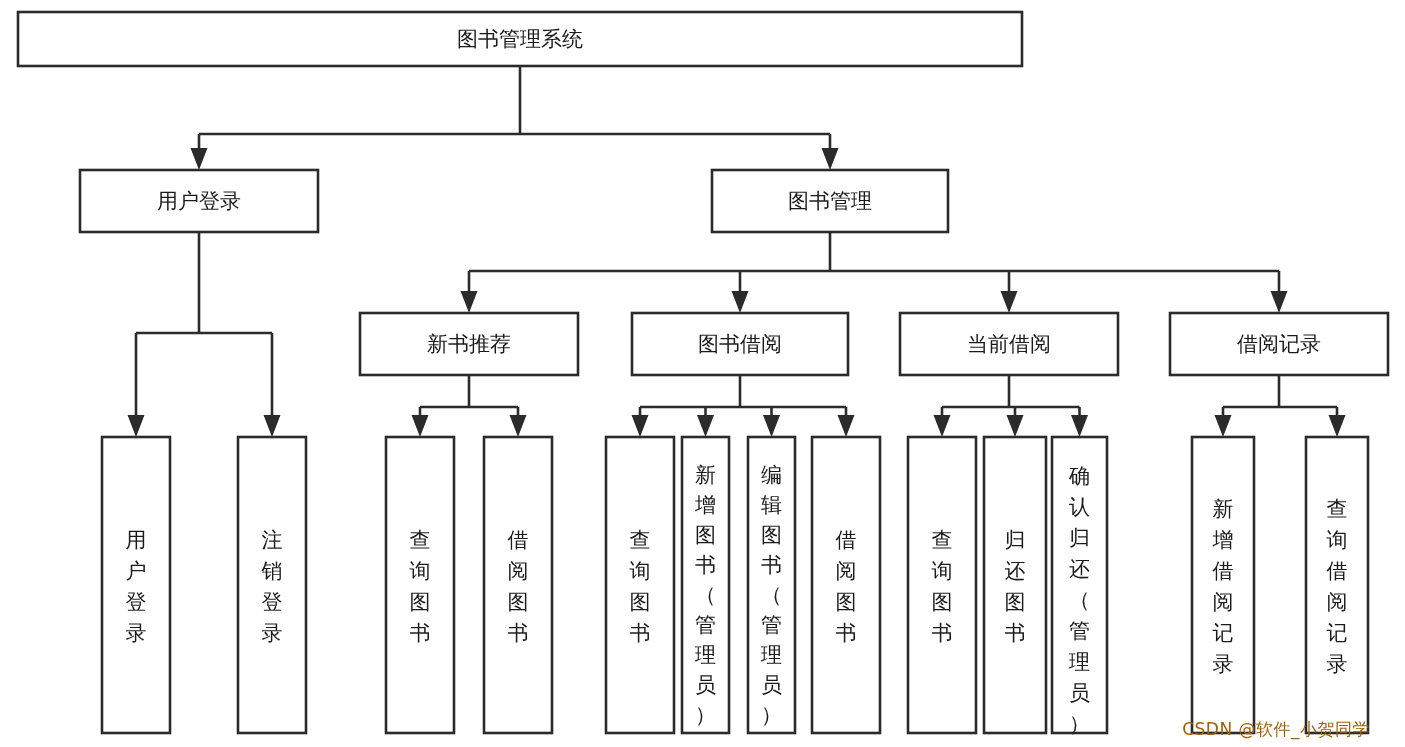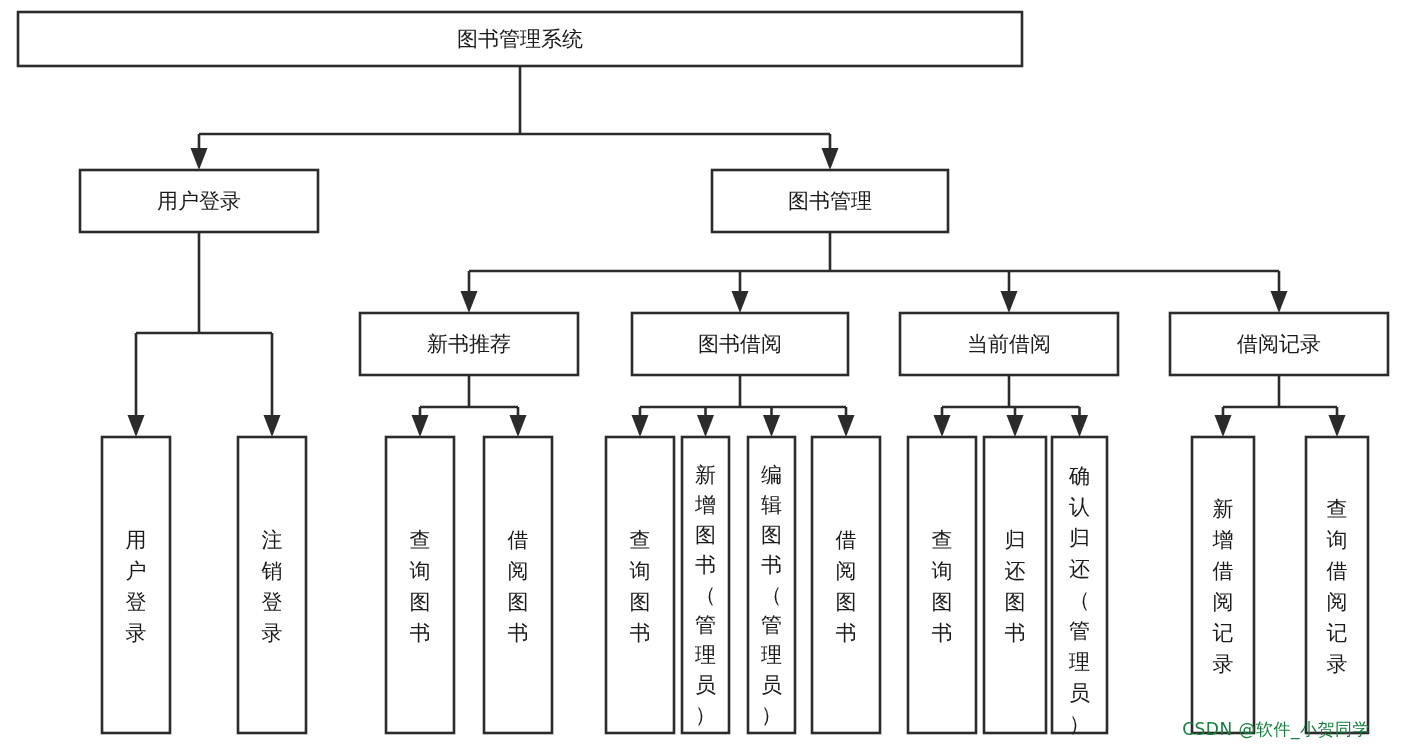--- a/index.html
+++ b/index.html
@@ -55,21 +55,21 @@
     font-family: "DejaVu Sans", "Liberation Sans", sans-serif;
     font-size: 21px;
     text-anchor: middle;
   }
   .watermark {
     position: absolute;
     right: 8px;
     bottom: 6px;
     font-family: "DejaVu Sans", "Liberation Sans", sans-serif;
     font-size: 17px;
-    color: #15803d;
+    color: #a16207;
     letter-spacing: 0.5px;
     white-space: nowrap;
     user-select: none;
   }
 </style>
 </head>
 <body>
 
 <div id="diagram-root">
   <svg class="diagram-svg" viewBox="0 0 1405 747">

